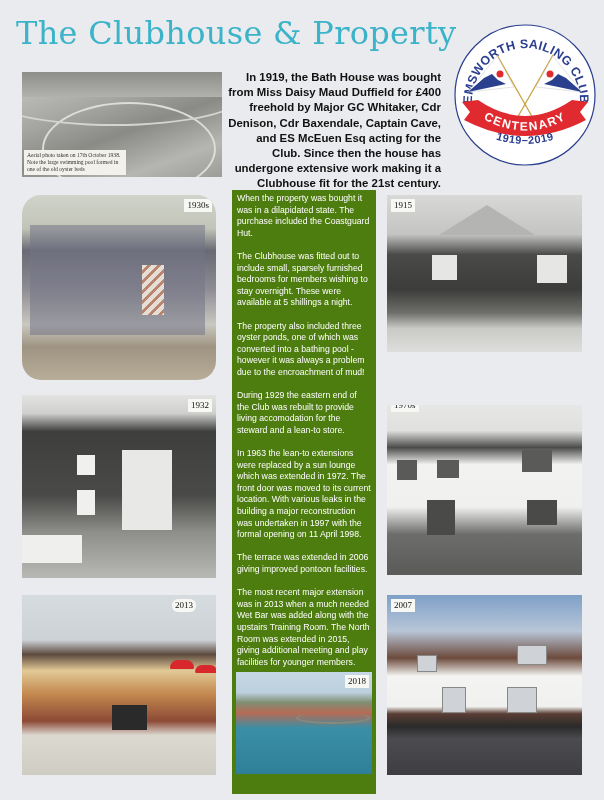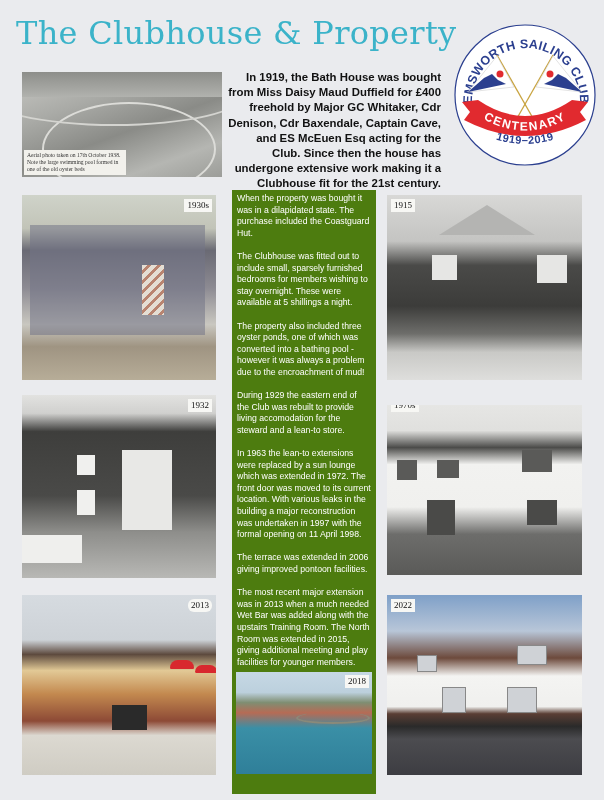--- a/index.html
+++ b/index.html
@@ -8,22 +8,22 @@
   .aerial { position:absolute; left:22px; top:72px; width:200px; height:105px; background:linear-gradient(160deg,#c8c8c4 0%,#a9aaa6 30%,#8a8b87 55%,#b5b6b2 80%,#9c9d99 100%); overflow:hidden; }
   .aerial .road { position:absolute; border:2px solid #e2e2de; border-radius:50%; }
   .aerial .caption { position:absolute; left:2px; bottom:2px; width:96px; background:#f2f1ec; font-family:"Liberation Serif", serif; font-size:5.6px; line-height:7px; color:#333; padding:2px 3px; }
   .intro { position:absolute; left:226px; top:70px; width:215px; font-size:11.4px; line-height:15.2px; font-weight:bold; color:#111;text-align:right; }
   .logo { position:absolute; left:452px; top:22px; width:146px; height:146px; }
   .photo { position:absolute; overflow:hidden; }
   .photo .tag { position:absolute; background:#f7f7f4; font-family:"Liberation Serif", serif; font-size:9px; color:#111; padding:1px 3px; line-height:11px; }
   .textcol { position:absolute; left:232px; top:190px; width:144px; height:604px; background:#4d7c0f; }
   .textcol .body { padding:3px 5px 0 5px; color:#fff; font-size:8.7px; line-height:11.6px; }
   .textcol p { margin:0 0 11.6px 0; }
-  .p-1930 { left:22px; top:195px; width:194px; height:185px; background:linear-gradient(180deg,#cfd3c9 0%,#c2c4b8 18%,#6a6a74 30%,#8c8a92 50%,#c9c7c0 70%,#9f9482 82%,#b7ad98 100%); }
-  .p-1915 { left:387px; top:195px; width:195px; height:185px; background:linear-gradient(180deg,#d8d8d6 0%,#c4c4c2 25%,#4a4a48 38%,#3c3c3a 60%,#6e6e6b 75%,#c9c9c6 85%,#dededc 100%); }
+  .p-1930 { left:22px; top:195px; width:194px; height:185px; background:linear-gradient(180deg,#cfd3c9 0%,#c2c4b8 18%,#6a6a74 30%,#8c8a92 50%,#c9c7c0 70%,#9f9482 82%,#b7ad98 100%);border-radius:19px; }
+  .p-1915 { left:387px; top:195px; width:195px; height:157px; background:linear-gradient(180deg,#d8d8d6 0%,#c4c4c2 25%,#4a4a48 38%,#3c3c3a 60%,#6e6e6b 75%,#c9c9c6 85%,#dededc 100%); }
   .p-1937 { left:22px; top:395px; width:194px; height:183px; background:linear-gradient(180deg,#e2e2e0 0%,#d0d0ce 10%,#3e3e3c 20%,#4a4a48 55%,#8e8e8b 75%,#b8b8b5 100%); }
   .p-1970 { left:387px; top:405px; width:195px; height:170px; background:linear-gradient(180deg,#e6e6e4 0%,#e0e0de 15%,#4c4c4a 25%,#f2f2f0 35%,#f0f0ee 60%,#6d6d6b 76%,#5a5a58 100%); }
   .p-2013 { left:22px; top:595px; width:194px; height:180px; background:linear-gradient(180deg,#d6dbe0 0%,#cdd2d7 25%,#5d4a3e 33%,#e2c996 42%,#c3894f 55%,#8d4a36 70%,#dcd9d1 78%,#cfccc3 100%); }
   .p-2018 { left:236px; top:672px; width:136px; height:102px; background:linear-gradient(180deg,#c6d8e4 0%,#bcd0dd 20%,#7f8e72 30%,#b66b55 40%,#3a8fa6 55%,#2f7f99 100%); }
   .p-2015 { left:387px; top:595px; width:195px; height:180px; background:linear-gradient(180deg,#7fa0c8 0%,#b8c6d8 20%,#6d4a3c 35%,#f4f4f2 45%,#f0f0ee 62%,#5a3e34 66%,#2a2a2a 73%,#4c4c50 80%,#3d3d42 100%); }
   .bld { position:absolute; }
 </style>
 </head>
 <body>
 
@@ -106,27 +106,27 @@
   <div class="bld" style="left:135px;top:45px;width:30px;height:22px;background:#5a5a58;"></div>
   <div class="bld" style="left:40px;top:95px;width:28px;height:35px;background:#4a4a48;"></div>
   <div class="bld" style="left:140px;top:95px;width:30px;height:25px;background:#4a4a48;"></div>
   <div class="tag" style="left:4px;top:-6px;">1970s</div>
 </div>
 
 <div class="photo p-2013">
   <div class="bld" style="left:148px;top:65px;width:24px;height:9px;background:#d8282e;border-radius:12px 12px 2px 2px;"></div>
   <div class="bld" style="left:173px;top:70px;width:22px;height:8px;background:#d8282e;border-radius:12px 12px 2px 2px;"></div>
   <div class="bld" style="left:90px;top:110px;width:35px;height:25px;background:#2a2a2a;"></div>
-  <div class="tag" style="right:4px;top:4px;border-radius:6px;">2013</div>
+  <div class="tag" style="right:20px;top:4px;border-radius:6px;">2013</div>
 </div>
 
 <div class="photo p-2018">
   <div class="bld" style="left:60px;top:40px;width:70px;height:10px;border:2px solid #8a8a7a;border-radius:50%;border-top:none;"></div>
   <div class="tag" style="right:3px;top:3px;">2018</div>
 </div>
 
 <div class="photo p-2015">
   <div class="bld" style="left:30px;top:60px;width:18px;height:15px;background:#cfd2d6;border:1px solid #888;"></div>
   <div class="bld" style="left:130px;top:50px;width:28px;height:18px;background:#cfd2d6;border:1px solid #888;"></div>
   <div class="bld" style="left:55px;top:92px;width:22px;height:24px;background:#cfd2d6;border:1px solid #888;"></div>
   <div class="bld" style="left:120px;top:92px;width:28px;height:24px;background:#cfd2d6;border:1px solid #888;"></div>
-  <div class="tag" style="left:4px;top:4px;">2022</div>
+  <div class="tag" style="left:4px;top:4px;">2007</div>
 </div>
 
 </body></html>

